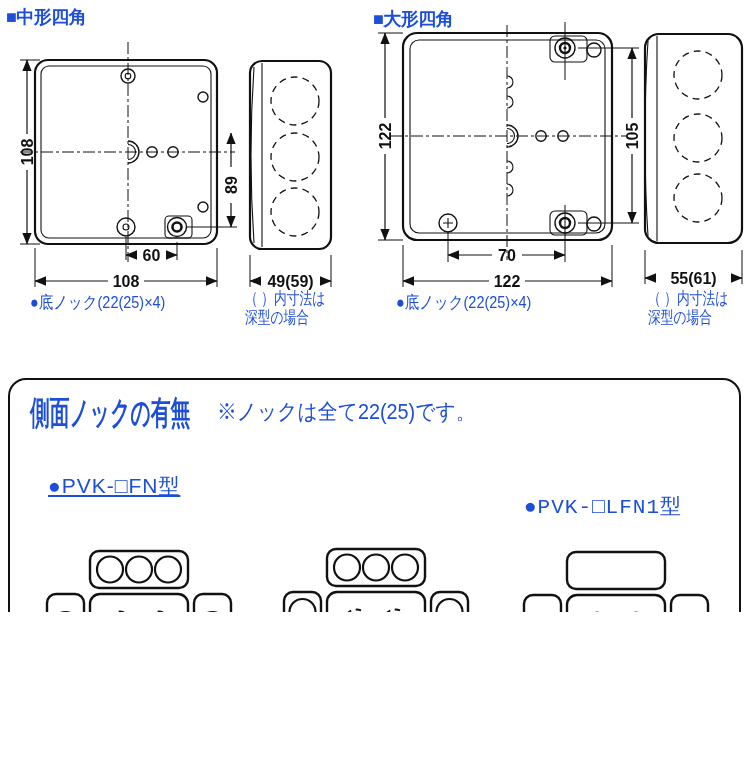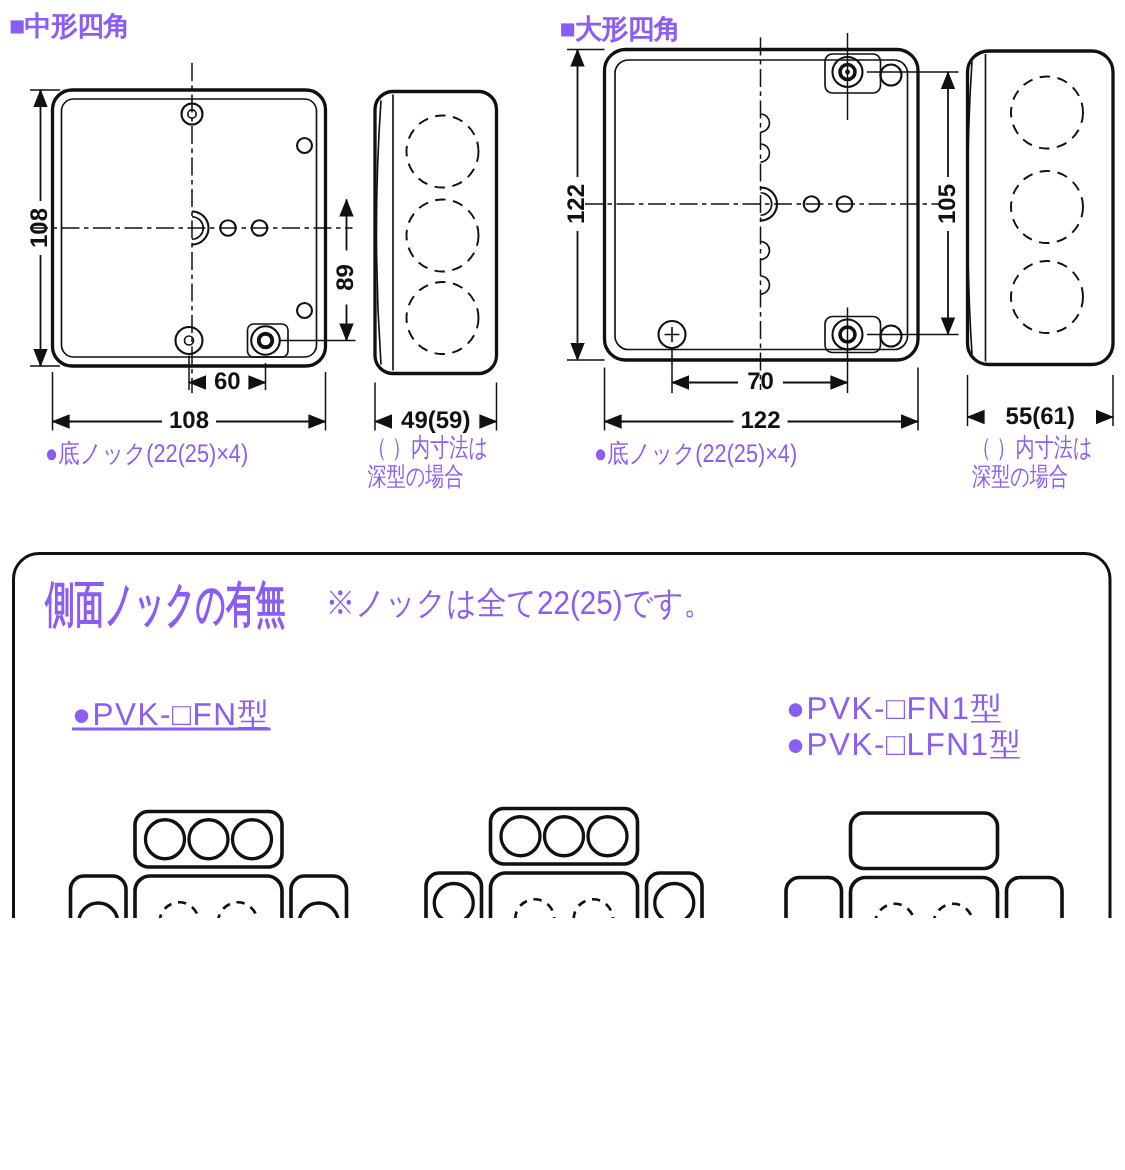--- a/index.html
+++ b/index.html
@@ -1,22 +1,22 @@
 <!DOCTYPE html>
 <html><head>
 <meta charset="utf-8">
 <style>
   html,body{margin:0;padding:0;background:#ffffff;}
   .page{position:relative;width:750px;height:612px;background:#fff;overflow:hidden;
-        font-family:"Liberation Sans",sans-serif;color:#8b5cf6;}
+        font-family:"Liberation Sans",sans-serif;color:#1d4ed8;}
   .abs{position:absolute;}
   .hdr{font-weight:bold;font-size:18px;letter-spacing:-0.5px;white-space:nowrap;}
   .note{font-size:17px;white-space:nowrap;transform:scaleX(0.85);transform-origin:left top;}
   .paren-note{font-size:17px;line-height:19px;white-space:nowrap;transform:scaleX(0.75);transform-origin:left top;}
-  .panel{position:absolute;left:8px;top:368px;width:729px;height:389px;
+  .panel{position:absolute;left:8px;top:378px;width:729px;height:389px;
          border:2.5px solid #111;border-radius:18px;}
   .panel-title{position:absolute;left:20px;top:11px;font-size:33px;font-weight:bold;
                white-space:nowrap;transform:scaleX(0.60);transform-origin:left top;}
   .panel-note{position:absolute;left:207px;top:17px;font-size:22px;white-space:nowrap;
               transform:scaleX(0.90);transform-origin:left top;}
   .variant-label{position:absolute;font-size:21px;letter-spacing:1px;white-space:nowrap;}
   svg{position:absolute;overflow:visible;}
   svg .ol{fill:none;stroke:#111;stroke-width:2.2;}   
   svg .il{fill:none;stroke:#111;stroke-width:1.1;}   
   svg .ml{fill:none;stroke:#111;stroke-width:1.4;}   
@@ -190,22 +190,21 @@
   <div class="abs paren-note" style="left:648px;top:289px;">
     <div>（ ）内寸法は</div>
     <div>深型の場合</div>
   </div>
 
   <div class="panel">
     <div class="panel-title">側面ノックの有無</div>
     <div class="panel-note">※ノックは全て22(25)です。</div>
 
     <div class="variant-label" style="left:38px;top:92px;text-decoration:underline;">●PVK-□FN型</div>
-    <div class="variant-label" style="left:514px;top:88px;">●PVK-□FN1型</div>
-    <div class="variant-label" style="left:514px;top:112px;">●PVK-□LFN1型</div>
+    <div class="variant-label" style="left:514px;top:112px;font-family:Liberation Mono, monospace;">●PVK-□LFN1型</div>
 
     <svg class="knock-diagram" style="left:24px;top:158px;" width="210" height="210" viewBox="0 0 210 210">
         <rect x="56" y="13" width="98" height="37" rx="9" fill="none" stroke="#111111" stroke-width="2.4"></rect>
         <circle cx="76" cy="31.5" r="13" fill="none" stroke="#111111" stroke-width="2.2"></circle>
         <circle cx="105" cy="31.5" r="13" fill="none" stroke="#111111" stroke-width="2.2"></circle>
         <circle cx="134" cy="31.5" r="13" fill="none" stroke="#111111" stroke-width="2.2"></circle>
         <rect x="56" y="160" width="98" height="37" rx="9" fill="none" stroke="#111111" stroke-width="2.4"></rect>
         <circle cx="76" cy="178.5" r="13" fill="none" stroke="#111111" stroke-width="2.2"></circle>
         <circle cx="105" cy="178.5" r="13" fill="none" stroke="#111111" stroke-width="2.2"></circle>
         <circle cx="134" cy="178.5" r="13" fill="none" stroke="#111111" stroke-width="2.2"></circle>

